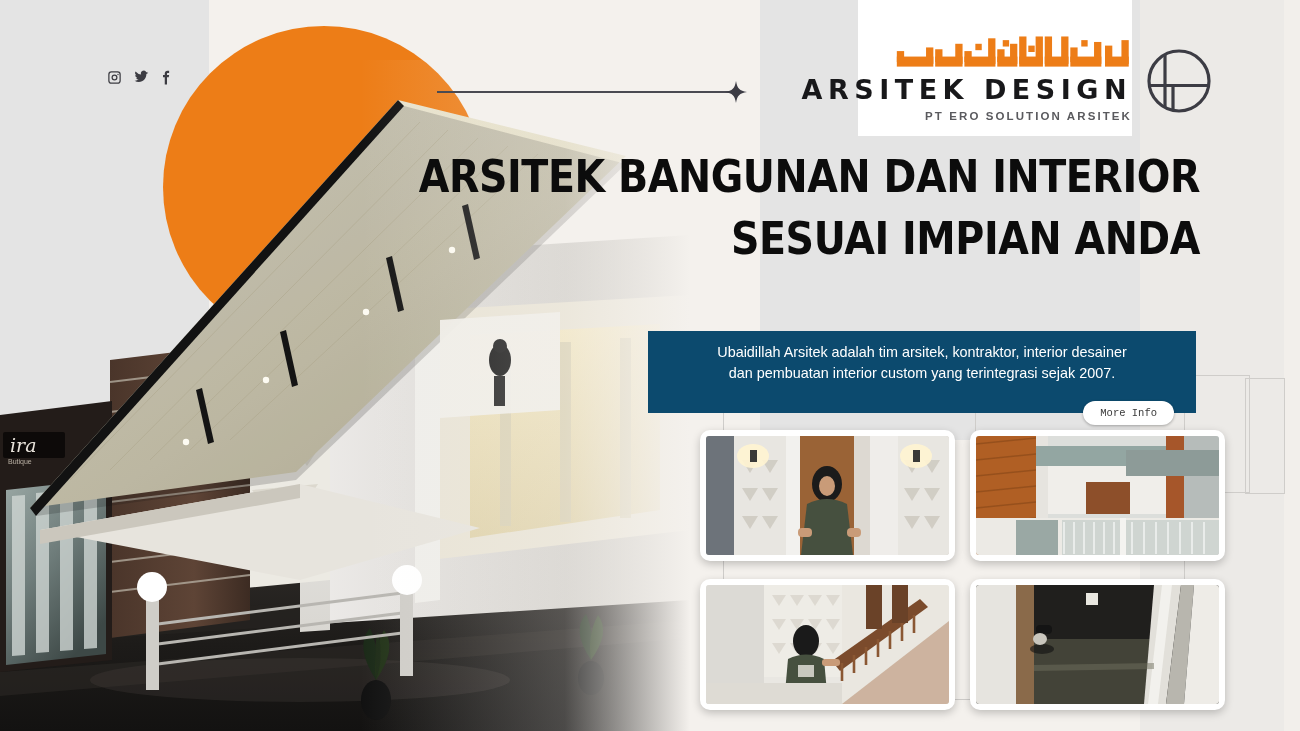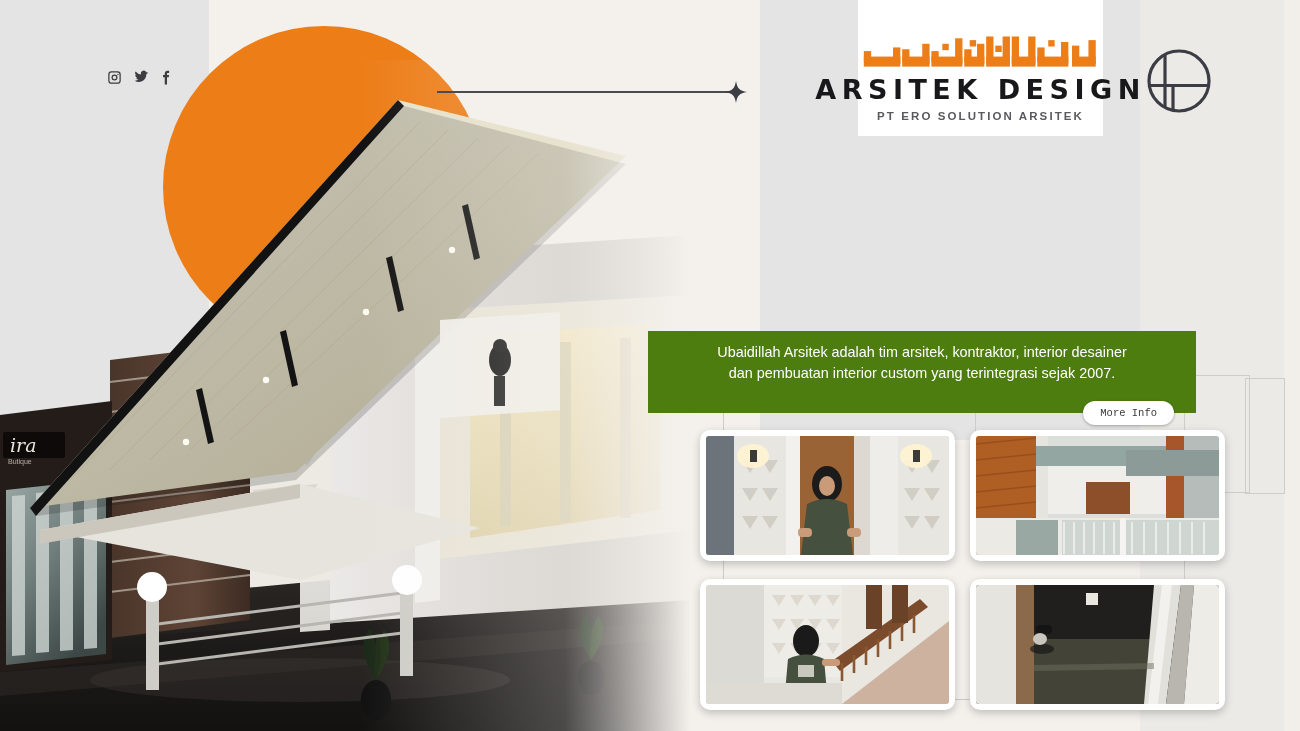--- a/index.html
+++ b/index.html
@@ -39,23 +39,23 @@
   .social-row { position:absolute; left:107px; top:70px; display:flex; gap:11px; align-items:center; }
   .social-row svg { display:block; fill:#3c3c42; }
 
   
   .divider { position:absolute; left:437px; top:81px; width:320px; height:22px; }
   .divider .line { position:absolute; left:0; top:10px; width:298px; height:1.5px; background:#4a4a52; }
   .divider .diamond { position:absolute; left:288px; top:0px; width:22px; height:22px; }
 
   
   .logo-card {
-    position:absolute; left:858px; top:0px; width:245px; height:136px;
+    position:absolute; left:858px; top:0px; width:274px; height:136px;
     background:#ffffff; display:flex; flex-direction:column;
-    align-items:center; justify-content:center; padding-top:16px;
+    align-items:flex-end; justify-content:center; padding-top:16px;
   }
   .logo-script { height:42px; display:block; }
   .logo-arsitek {
     font-family:"DejaVu Sans", sans-serif;
     font-weight:700; font-size:27px; letter-spacing:5.5px;
     color:#18181a; line-height:1; margin-top:3px; white-space:nowrap;
   }
   .logo-sub {
     font-family:"Liberation Sans", sans-serif;
     font-size:11.5px; letter-spacing:2.1px; color:#5a5a5e;
@@ -76,21 +76,21 @@
     color:#0c0c0c;
     transform:scaleX(0.88);
     transform-origin:right center;
     white-space:nowrap;
     display:block;
   }
 
   
   .desc-box {
     position:absolute; left:648px; top:331px; width:548px; height:82px;
-    background:#4d7c0f; padding:11px 26px 0 26px;
+    background:#0c4a6e; padding:11px 26px 0 26px;
   }
   .desc-text {
     color:#ffffff; font-size:14.4px; line-height:1.45; text-align:center;
     font-family:"Liberation Sans", sans-serif;
   }
   .more-btn {
     position:absolute; right:22px; bottom:-12px;
     background:#ffffff; color:#3a3a3a;
     border:none; border-radius:20px;
     font-size:10.5px; font-family:Liberation Mono, monospace;
@@ -360,20 +360,24 @@
     <div class="logo-sub">PT ERO SOLUTION ARSITEK</div>
   </div>
 
   <svg class="circle-mark" viewBox="0 0 66 66">
     <circle cx="33" cy="33" r="30" fill="none" stroke="#3c3c44" stroke-width="3.2"></circle>
     <path d="M19 6.5 L19 59.5" stroke="#3c3c44" stroke-width="3.2" fill="none"></path>
     <path d="M3.5 37.5 L62.5 37.5" stroke="#3c3c44" stroke-width="3.2" fill="none"></path>
     <path d="M27 37.5 L27 61" stroke="#3c3c44" stroke-width="3.2" fill="none"></path>
   </svg>
 
+  <div class="headline">
+    <span class="hl">ARSITEK BANGUNAN DAN INTERIOR</span>
+    <span class="hl">SESUAI IMPIAN ANDA</span>
+  </div>
 
   <div class="desc-box">
     <div class="desc-text">Ubaidillah Arsitek adalah tim arsitek, kontraktor, interior desainer</div>
     <div class="desc-text">dan pembuatan interior custom yang terintegrasi  sejak 2007.</div>
     <button class="more-btn">More Info</button>
   </div>
 
   <div class="gallery">
 
     <div class="thumb t1">

